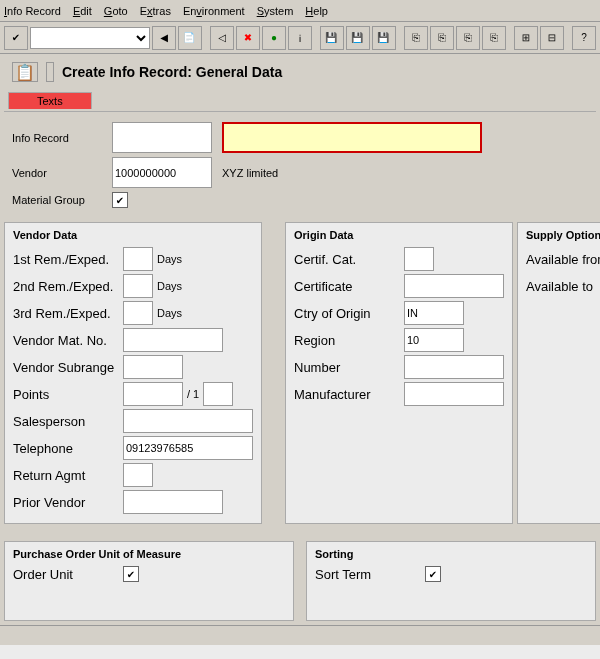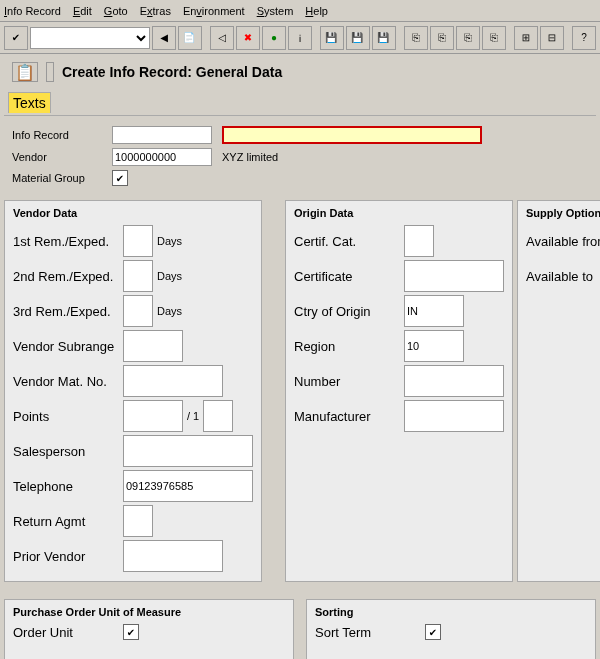--- a/index.html
+++ b/index.html
@@ -18,40 +18,40 @@
     
     .content { background: #d4d0c8; padding: 4px; }
 
     
     .title-bar { background: #d4d0c8; padding: 4px 8px; display: flex; align-items: center; gap: 8px; margin-bottom: 4px; }
     .title-icon { width: 26px; height: 20px; background: #d4d0c8; border: 1px solid #999; display: flex; align-items: center; justify-content: center; font-size: 10px; }
     .title-text { font-size: 14px; font-weight: bold; color: #000; }
 
     
     .tabs-bar { background: #d4d0c8; padding: 2px 4px; border-bottom: 1px solid #aaa; margin-bottom: 6px; }
-    .tab { display: inline-block; padding: 2px 4px; background: #fde047; border: 1px solid #aaa; border-bottom: none; cursor: pointer; font-size: 14px; }
+    .tab { display: inline-block; padding: 2px 28px; background: #ef4444; border: 1px solid #aaa; border-bottom: none; cursor: pointer; font-size: 11px; }
 
     
     .form-area { background: #d4d0c8; padding: 4px 8px; }
     .form-row { display: flex; align-items: center; margin-bottom: 4px; }
     .form-label { width: 100px; font-size: 11px; color: #000; }
-    .form-input { height: 18px; border: 1px solid #999; background: white; font-size: 11px; padding: 0 2px; }
+    .form-input { height: 31px; border: 1px solid #999; background: white; font-size: 11px; padding: 0 2px; }
     .form-input-wide { width: 260px; background: #ffffc0; border: 2px solid #cc0000; }
     .form-input-medium { width: 100px; }
     .form-vendor-text { margin-left: 10px; font-size: 11px; }
 
     
     .sections-grid { display: grid; grid-template-columns: 1fr 1fr; margin-top: 6px; }
 
     
     .section-box { background: #ececec; border: 1px solid #aaa; padding: 6px 8px; }
     .section-title { font-size: 11px; font-weight: bold; color: #000; margin-bottom: 6px; }
     .section-row { display: flex; align-items: center; margin-bottom: 3px; }
     .section-label { font-size: 13px; color: #000; width: 110px; flex-shrink: 0; }
-    .section-input { height: 32px; border: 1px solid #999; background: white; font-size: 11px; padding: 0 2px; }
+    .section-input { height: 24px; border: 1px solid #999; background: white; font-size: 11px; padding: 0 2px; }
     .section-input-small { width: 30px; }
     .section-input-medium { width: 60px; }
     .section-input-large { width: 100px; }
     .section-input-full { width: 130px; }
     .section-unit { font-size: 11px; margin-left: 4px; }
     .points-slash { font-size: 11px; margin: 0 4px; }
 
     
     .checkbox-display { width: 16px; height: 16px; border: 1px solid #666; background: white; display: inline-flex; align-items: center; justify-content: center; font-size: 10px; }
 
@@ -146,26 +146,26 @@
         <span class="section-label">2nd Rem./Exped.</span>
         <input class="section-input section-input-small" type="text" value="" style="">
         <span class="section-unit">Days</span>
       </div>
       <div class="section-row">
         <span class="section-label">3rd Rem./Exped.</span>
         <input class="section-input section-input-small" type="text" value="" style="">
         <span class="section-unit">Days</span>
       </div>
       <div class="section-row">
+        <span class="section-label">Vendor Mat. No.</span>
+        <input class="section-input section-input-large" type="text" value="" style="">
+      </div>
+      <div class="section-row">
         <span class="section-label">Vendor Subrange</span>
         <input class="section-input section-input-medium" type="text" value="" style="">
-      </div>
-      <div class="section-row">
-        <span class="section-label">Vendor Mat. No.</span>
-        <input class="section-input section-input-large" type="text" value="" style="">
       </div>
       <div class="section-row">
         <span class="section-label">Points</span>
         <input class="section-input section-input-medium" type="text" value="" style="">
         <span class="points-slash">/ 1</span>
         <input class="section-input section-input-small" type="text" value="" style="">
       </div>
       <div class="section-row">
         <span class="section-label">Salesperson</span>
         <input class="section-input section-input-full" type="text" value="" style="">

